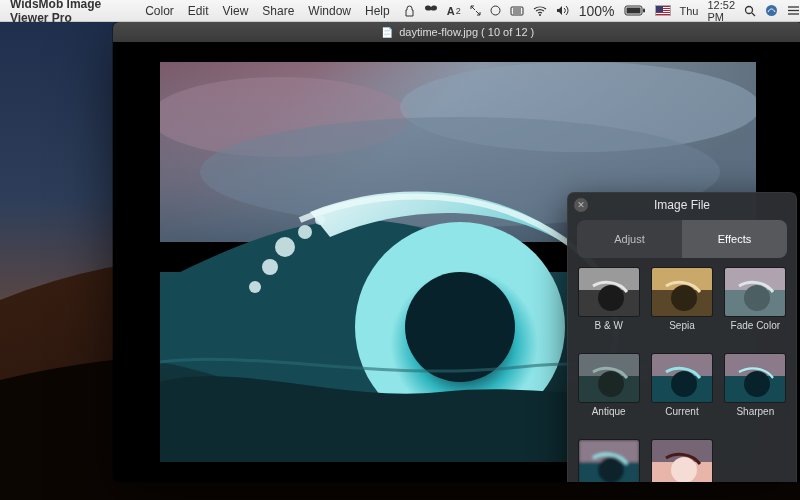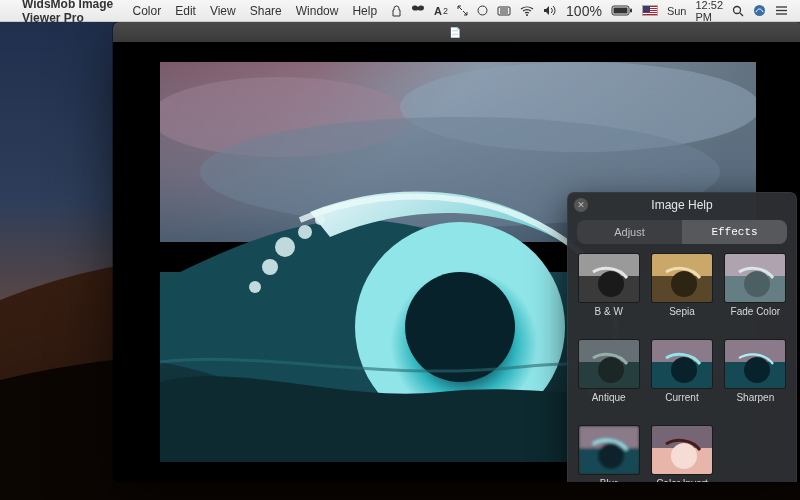--- a/index.html
+++ b/index.html
@@ -6,21 +6,21 @@
   html, body { width: 800px; height: 500px; overflow: hidden; font-family: -apple-system, "Helvetica Neue", Arial, sans-serif; }
   body { background: linear-gradient(180deg,#1a2a3f 0%,#2a3a50 30%,#3a2a20 60%,#1a0f0a 100%); }
 
   
   .menubar {
     height: 22px; width: 100%;
     background: linear-gradient(#f6f6f6,#e9e9e9);
     border-bottom: 1px solid #c9c9c9;
     display: flex; align-items: center;
     font-size: 12px; color: #333;
-    padding: 0 12px;
+    padding: 0 0;
     position: relative; z-index: 10;
   }
   .menubar .apple { margin-right: 10px; font-size: 14px; }
   .menubar .app-name { font-weight: 700; margin-right: 14px; }
   .menubar .menu-item { margin-right: 14px; cursor: default; }
   .menubar .spacer { flex: 1; }
   .menubar .status { display: flex; align-items: center; gap: 9px; font-size: 11px; }
   .menubar .status .ico { display:inline-flex; align-items:center; justify-content:center; }
   .menubar .status svg { display:block; }
   .flag { width:16px; height:11px; background:linear-gradient(#b22234 0 100%); position:relative; border:0.5px solid #aaa; }
@@ -70,29 +70,29 @@
   .panel-header {
     height: 26px; display:flex; align-items:center; justify-content:center;
     position:relative; font-size: 12px; color:#e5e5e5;
   }
   .panel-close {
     position:absolute; left:7px; top:6px; width:14px; height:14px; border-radius:50%;
     background:#555; display:flex;align-items:center;justify-content:center;
     color:#bbb; font-size:9px; cursor:pointer;
   }
   .panel-tabs {
-    height: 24px; display:flex; margin: 2px 10px 6px 10px;
+    height: 38px; display:flex; margin: 2px 10px 6px 10px;
     background:#3c3e42; border-radius:8px; overflow:hidden;
     font-size:11px;
   }
   .panel-tab {
     flex:1; display:flex;align-items:center;justify-content:center;
     color:#bfbfbf; cursor:pointer;
   }
-  .panel-tab.active { background:#56585c; color:#fff;font-family:Liberation Mono, monospace; }
+  .panel-tab.active { background:#56585c; color:#fff; }
   .effects-grid {
     flex:1; padding: 4px 10px 8px 10px;
     display:grid; grid-template-columns: repeat(3,1fr);
     grid-auto-rows: 78px;
     gap: 8px 10px;
     overflow:hidden;
   }
   .effect-cell {
     display:flex; flex-direction:column; align-items:center; gap:4px;
     cursor:pointer;
@@ -190,21 +190,21 @@
     <span class="ico">
         <svg width="22" height="11" viewBox="0 0 22 11">
           <rect x="1" y="1" width="17" height="9" rx="2" fill="none" stroke="#333"></rect>
           <rect x="2.5" y="2.5" width="14" height="6" fill="#333"></rect>
           <rect x="19" y="3.5" width="2" height="4" rx="1" fill="#333"></rect>
         </svg>
       </span>
     <span class="ico">
         <span class="flag"></span>
       </span>
-    <span>Sun</span>
+    <span>Thu</span>
     <span>12:52 PM</span>
     <span class="ico">
         <svg width="12" height="12" viewBox="0 0 12 12">
           <circle cx="5" cy="5" r="3.5" fill="none" stroke="#333" stroke-width="1.3"></circle>
           <line x1="8" y1="8" x2="11" y2="11" stroke="#333" stroke-width="1.3"></line>
         </svg>
       </span>
     <span class="ico">
         <svg width="13" height="13">
           <circle cx="6.5" cy="6.5" r="5.5" fill="#3a6ea5"></circle>
@@ -217,20 +217,21 @@
           <line x1="1" y1="5.5" x2="12" y2="5.5" stroke="#333" stroke-width="1.3"></line>
           <line x1="1" y1="9" x2="12" y2="9" stroke="#333" stroke-width="1.3"></line>
         </svg>
       </span>
   </div>
 </div>
 
 <div class="app-window">
   <div class="titlebar">
     <span class="doc-icon">📄</span>
+    <span>daytime-flow.jpg ( 10 of 12 )</span>
   </div>
   <div class="viewport">
     <div class="wave-image">
       <svg viewBox="0 0 596 400" preserveAspectRatio="xMidYMid slice">
         <defs>
           <linearGradient id="skyg" x1="0" y1="0" x2="1" y2="0.3">
             <stop offset="0" stop-color="#7a5a6a"></stop>
               <stop offset="0.25" stop-color="#8a6a7a"></stop>
             <stop offset="0.5" stop-color="#8a98a8"></stop>
               <stop offset="1" stop-color="#5a6a78"></stop>
@@ -282,21 +283,21 @@
         <path d="M0,320 C80,300 180,340 280,330 C400,318 500,352 596,335 L596,400 L0,400 Z" fill="#0d2a30"></path>
         <path d="M0,300 C100,288 220,320 360,305 C480,293 560,320 596,308" stroke="#2a6a72" stroke-width="3" fill="none" opacity="0.6"></path>
       </svg>
     </div>
 
     <div class="edit-panel">
       <div class="panel-header">
         <span class="panel-close">
             <span>✕</span>
           </span>
-        <span>Image Help</span>
+        <span>Image File</span>
       </div>
       <div class="panel-tabs">
         <div class="panel-tab">Adjust</div>
         <div class="panel-tab active">Effects</div>
       </div>
       <div class="effects-grid">
 
         <div class="effect-cell">
           <div class="thumb">
             <svg viewBox="0 0 60 48">

